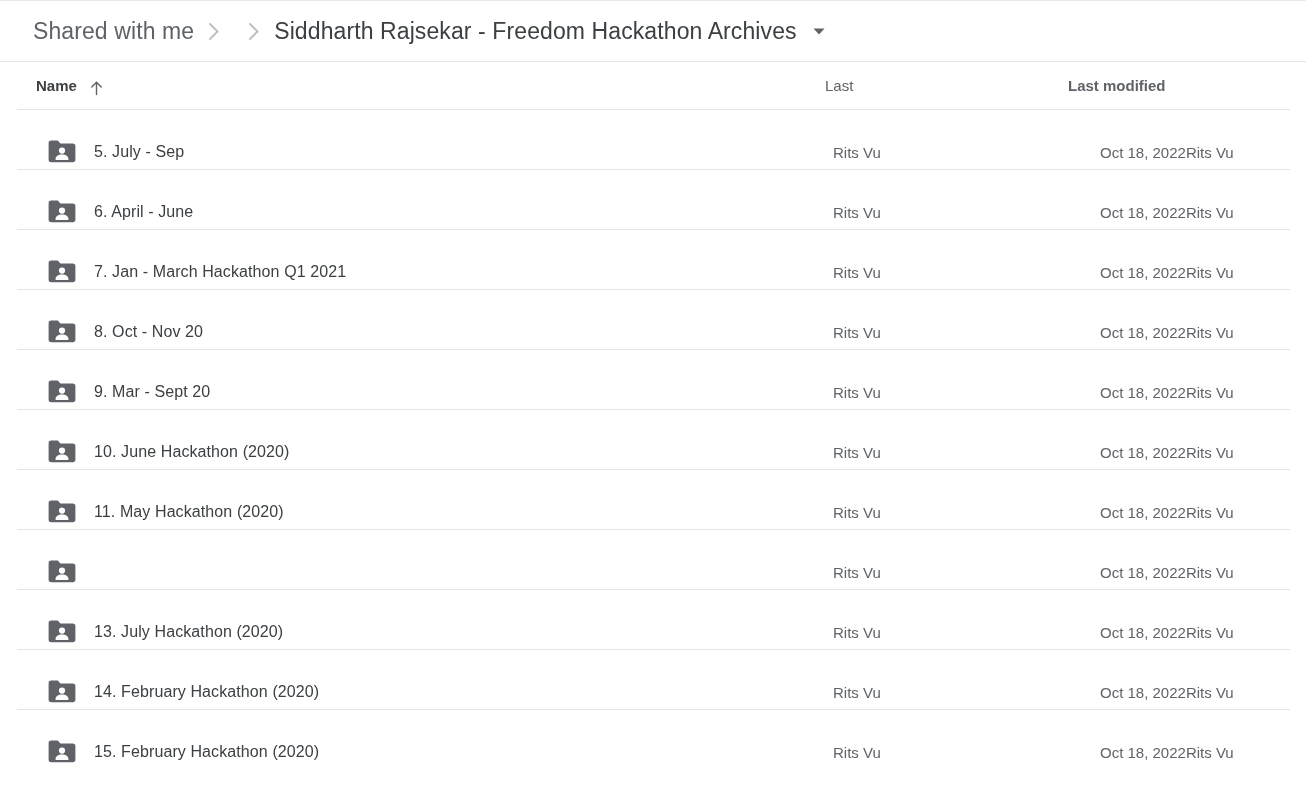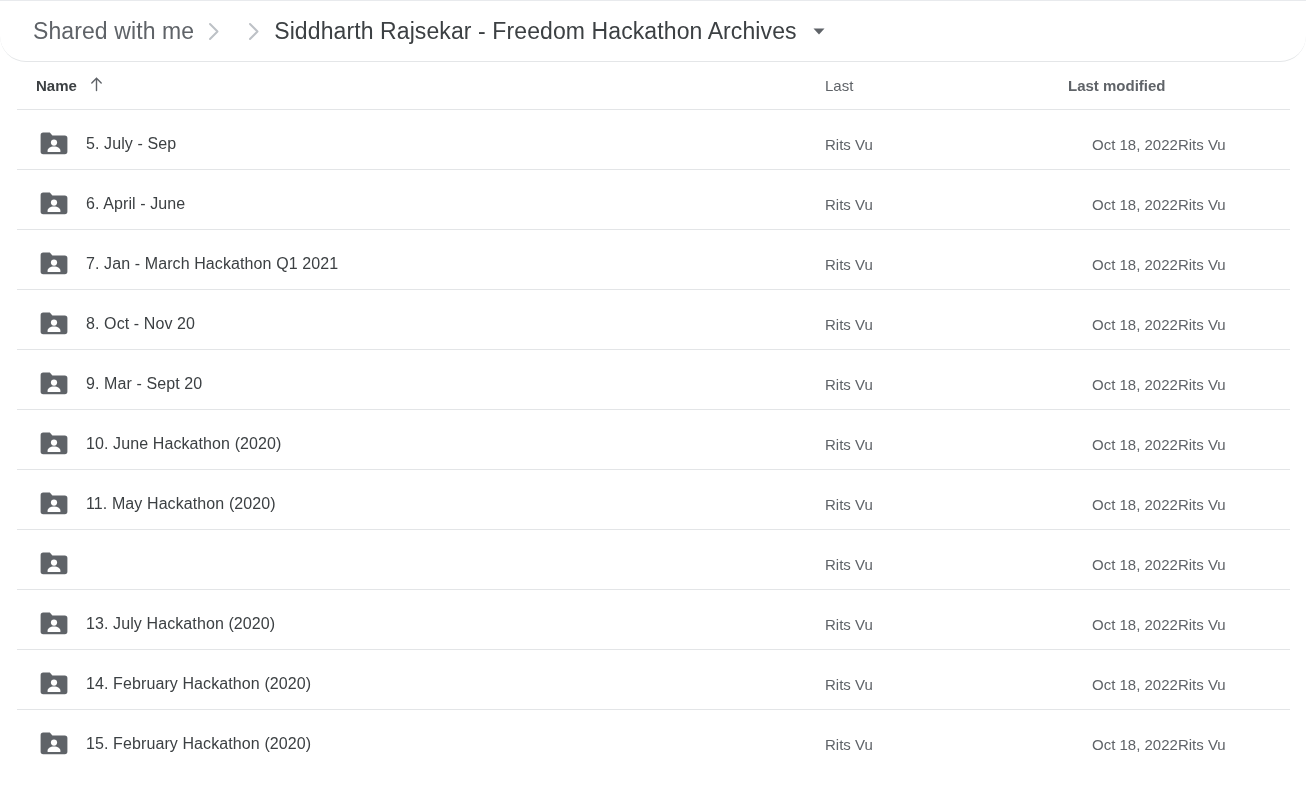--- a/index.html
+++ b/index.html
@@ -28,21 +28,20 @@
 
   
   .breadcrumb-bar {
     height: 61px;
     display: flex;
     align-items: center;
     padding-left: 33px;
     padding-right: 14px;
     box-sizing: border-box;
     border-bottom: 1px solid #e4e6e8;
-    border-radius: 26px;
   }
   .crumb {
     font-size: 23px;
     line-height: 27px;
     color: #5f6368;
     white-space: nowrap;
     letter-spacing: 0.1px;
     cursor: pointer;
   }
   .crumb.current {
@@ -89,21 +88,21 @@
     line-height: 20px;
     color: #5f6368;
     white-space: nowrap;
     cursor: pointer;
   }
   .hdr-name {
     left: 36px;
     color: #3c4043;
     font-weight: bold;
     display: flex;
-    align-items: flex-start;
+    align-items: flex-end;
     gap: 12px;
   }
   .hdr-owner  { left: 825px; }
   .hdr-modified { left: 1068px; font-weight: bold; }
   .sort-arrow {
     display: inline-flex;
     align-items: center;
     justify-content: center;
   }
 
@@ -122,25 +121,26 @@
     left: 17px;
     right: 16px;
     bottom: 0;
     height: 1px;
     background: #e3e5e7;
   }
   .row:last-child::after { background: transparent; }
 
   .cell {
     position: absolute;
-    top: 4px;
+    top: 12px;
     height: 60px;
     display: flex;
     align-items: center;
     white-space: nowrap;
+    margin-left: 8px;
   }
   .cell-icon { left: 38px; }
   .cell-name {
     left: 86px;
     font-size: 16px;
     color: #3c4043;
     letter-spacing: 0.1px;
   }
   .cell-owner {
     left: 825px;

